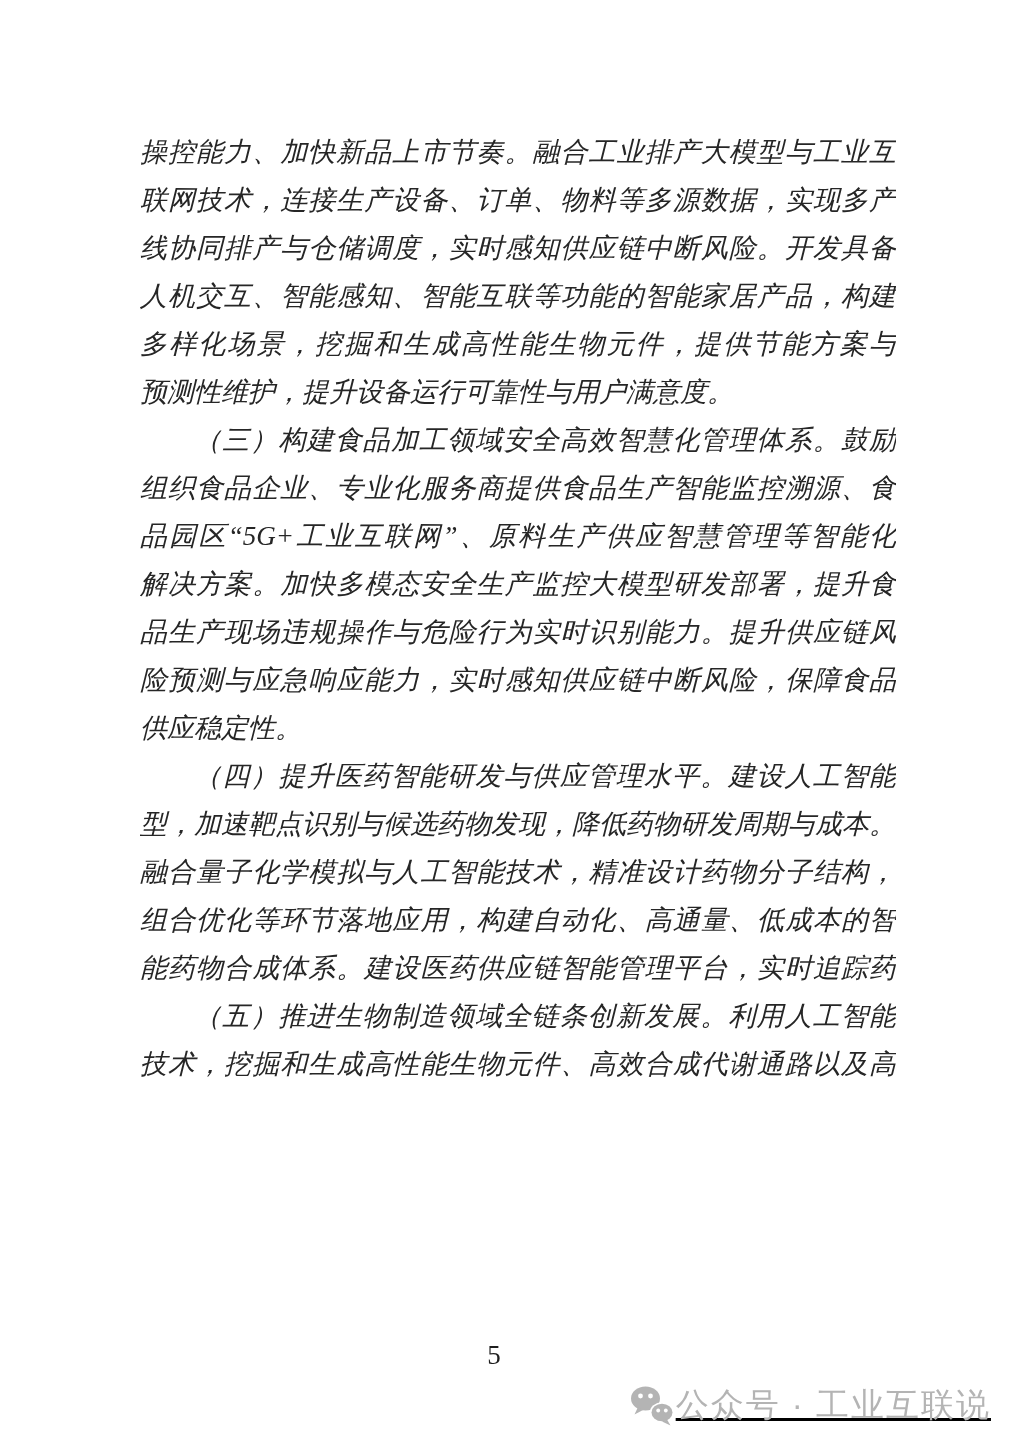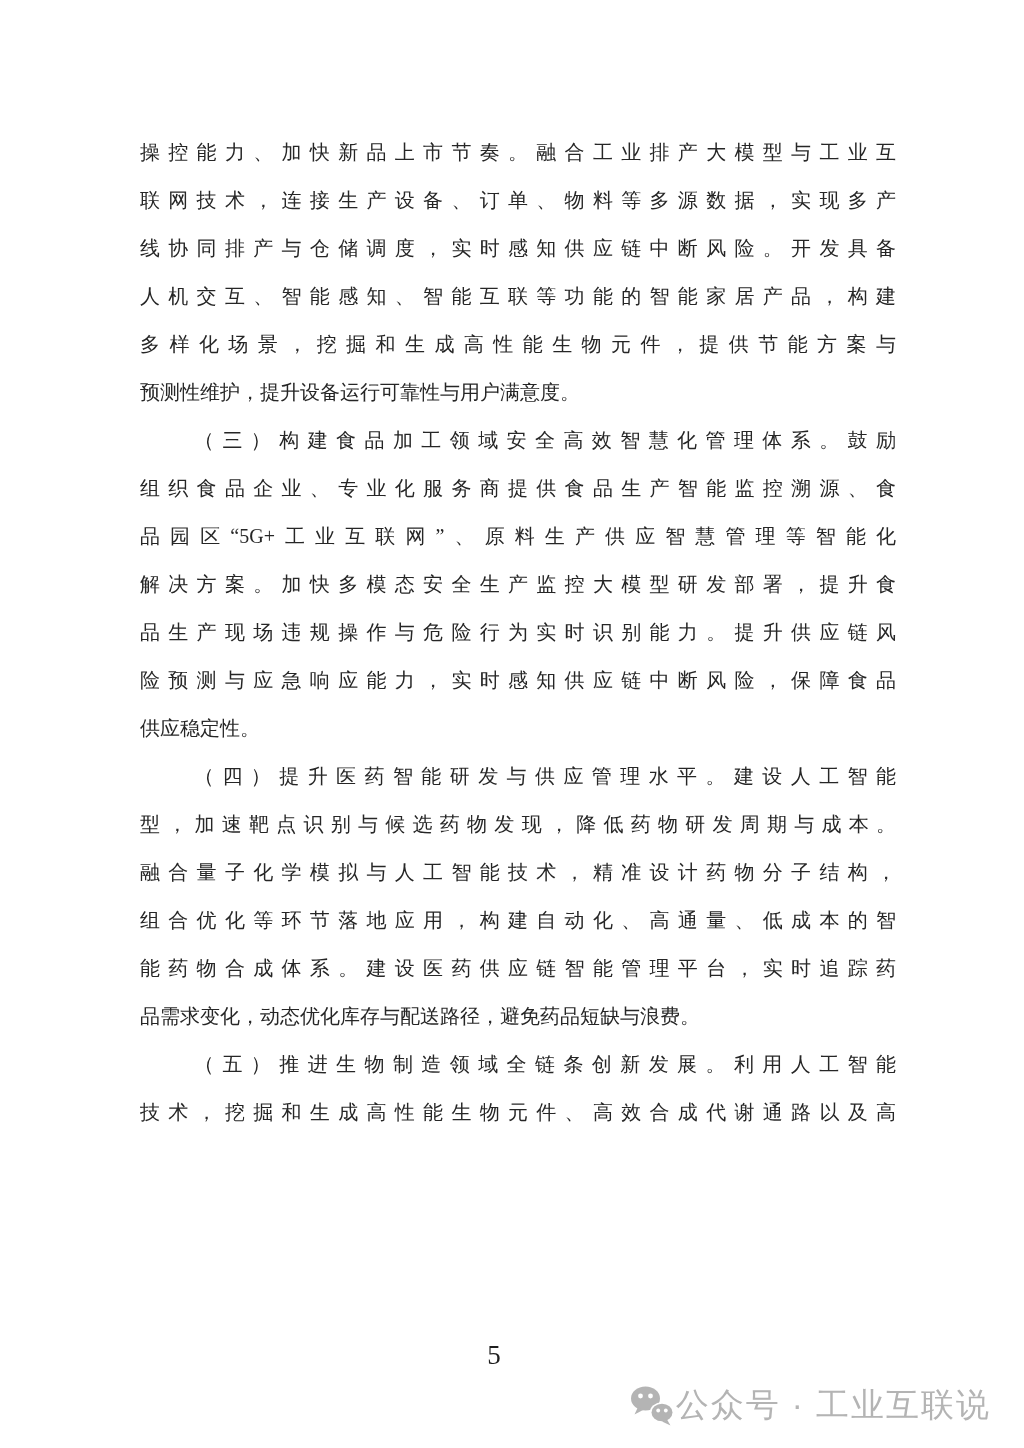--- a/index.html
+++ b/index.html
@@ -14,23 +14,24 @@
   .page {
     position: absolute;
     inset: 0;
     background: #ffffff;
   }
   .text-block {
     position: absolute;
     left: 140px;
     top: 128px;
     width: 756px;
-    font-size: 20px;
+    font-size: 27px;
     color: #262626;
     letter-spacing: 0;
+    font-style: italic;
   }
   .line {
     height: 48px;
     line-height: 48px;
     text-align: justify;
     text-align-last: justify;
     overflow: hidden;
     white-space: nowrap;
   }
   .line.left-last {
@@ -48,20 +49,21 @@
     font-size: 27px;
     color: #1e1e1e;
   }
   .watermark {
     position: absolute;
     top: 1383px;
     right: 33px;
     display: flex;
     align-items: center;
     gap: 1px;
+    text-decoration: underline;
   }
   .wm-icon svg { display: block; }
   .wm-text {
     font-family: "Liberation Sans", "DejaVu Sans", sans-serif;
     font-size: 33px;
     color: #b4b4b4;
     letter-spacing: 2px;
     white-space: nowrap;
   }
 </style>
@@ -82,21 +84,20 @@
       <div class="line">品园区“5G+工业互联网”、原料生产供应智慧管理等智能化</div>
       <div class="line">解决方案。加快多模态安全生产监控大模型研发部署，提升食</div>
       <div class="line">品生产现场违规操作与危险行为实时识别能力。提升供应链风</div>
       <div class="line">险预测与应急响应能力，实时感知供应链中断风险，保障食品</div>
       <div class="line left-last">供应稳定性。</div>
       <div class="line indent">（四）提升医药智能研发与供应管理水平。建设人工智能</div>
       <div class="line">型，加速靶点识别与候选药物发现，降低药物研发周期与成本。</div>
       <div class="line">融合量子化学模拟与人工智能技术，精准设计药物分子结构，</div>
       <div class="line">组合优化等环节落地应用，构建自动化、高通量、低成本的智</div>
       <div class="line">能药物合成体系。建设医药供应链智能管理平台，实时追踪药</div>
-      <div class="line left-last">品需求变化，动态优化库存与配送路径，避免药品短缺与浪费。</div>
       <div class="line indent">（五）推进生物制造领域全链条创新发展。利用人工智能</div>
       <div class="line">技术，挖掘和生成高性能生物元件、高效合成代谢通路以及高</div>
     </div>
 
   <div class="page-number">5</div>
 
   <div class="watermark">
     <span class="wm-icon">
       <svg width="46" height="42" viewBox="0 0 46 42" xmlns="http://www.w3.org/2000/svg" aria-hidden="true">
         <ellipse cx="16.5" cy="13.5" rx="14.5" ry="12" fill="#b4b4b4"></ellipse>

